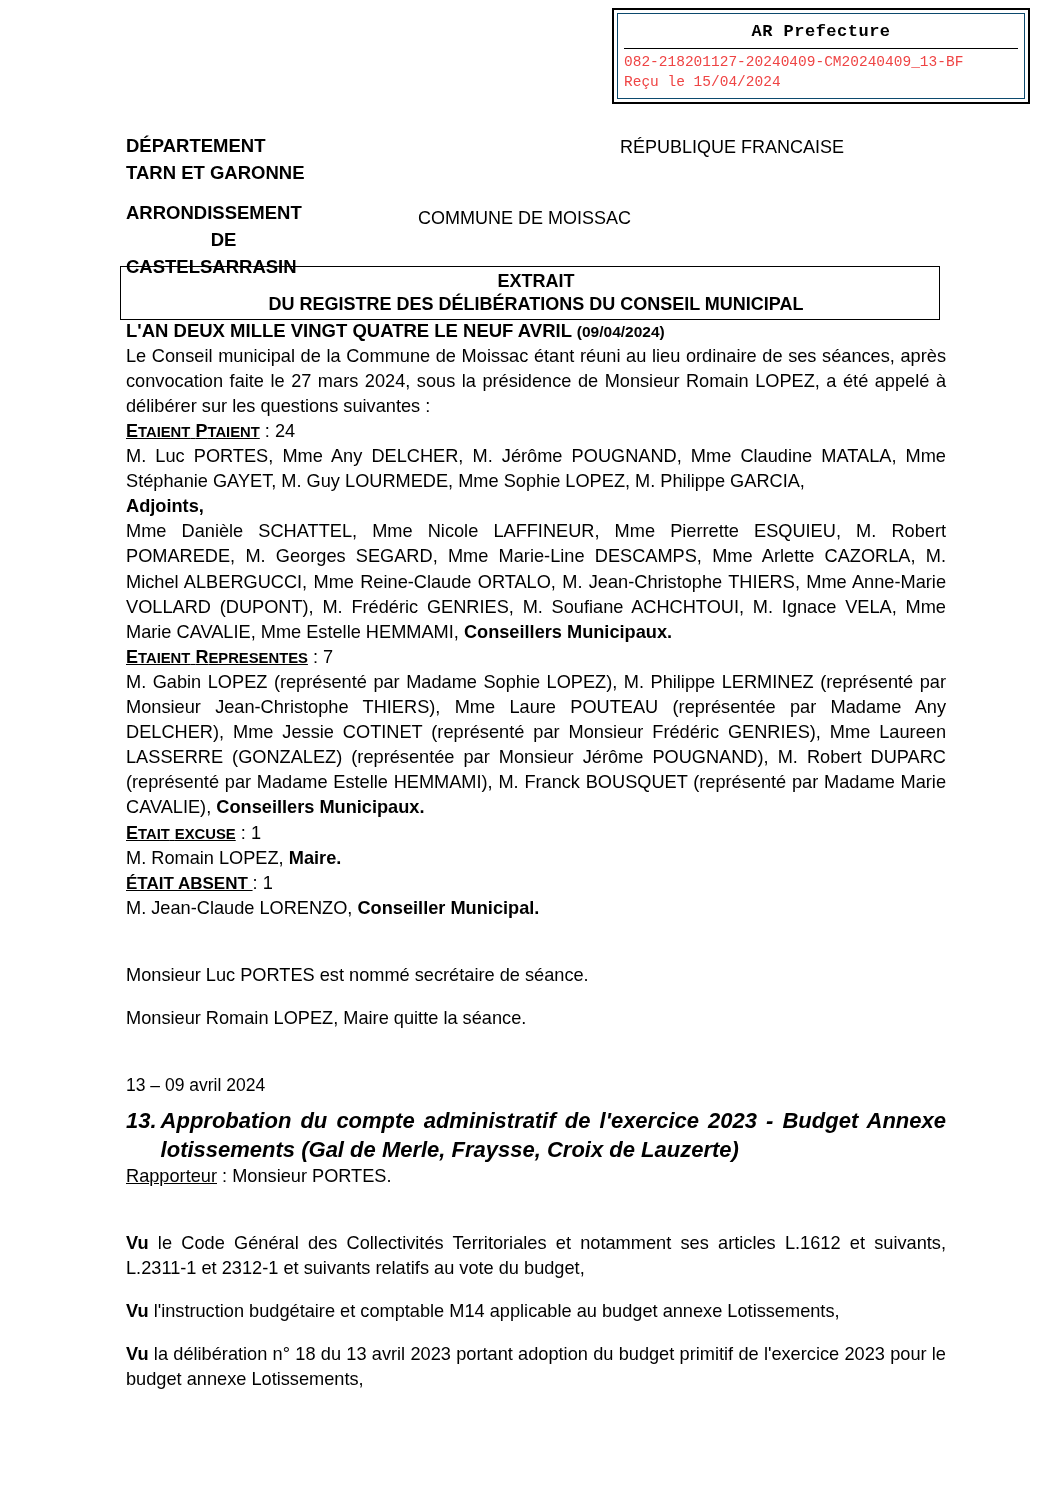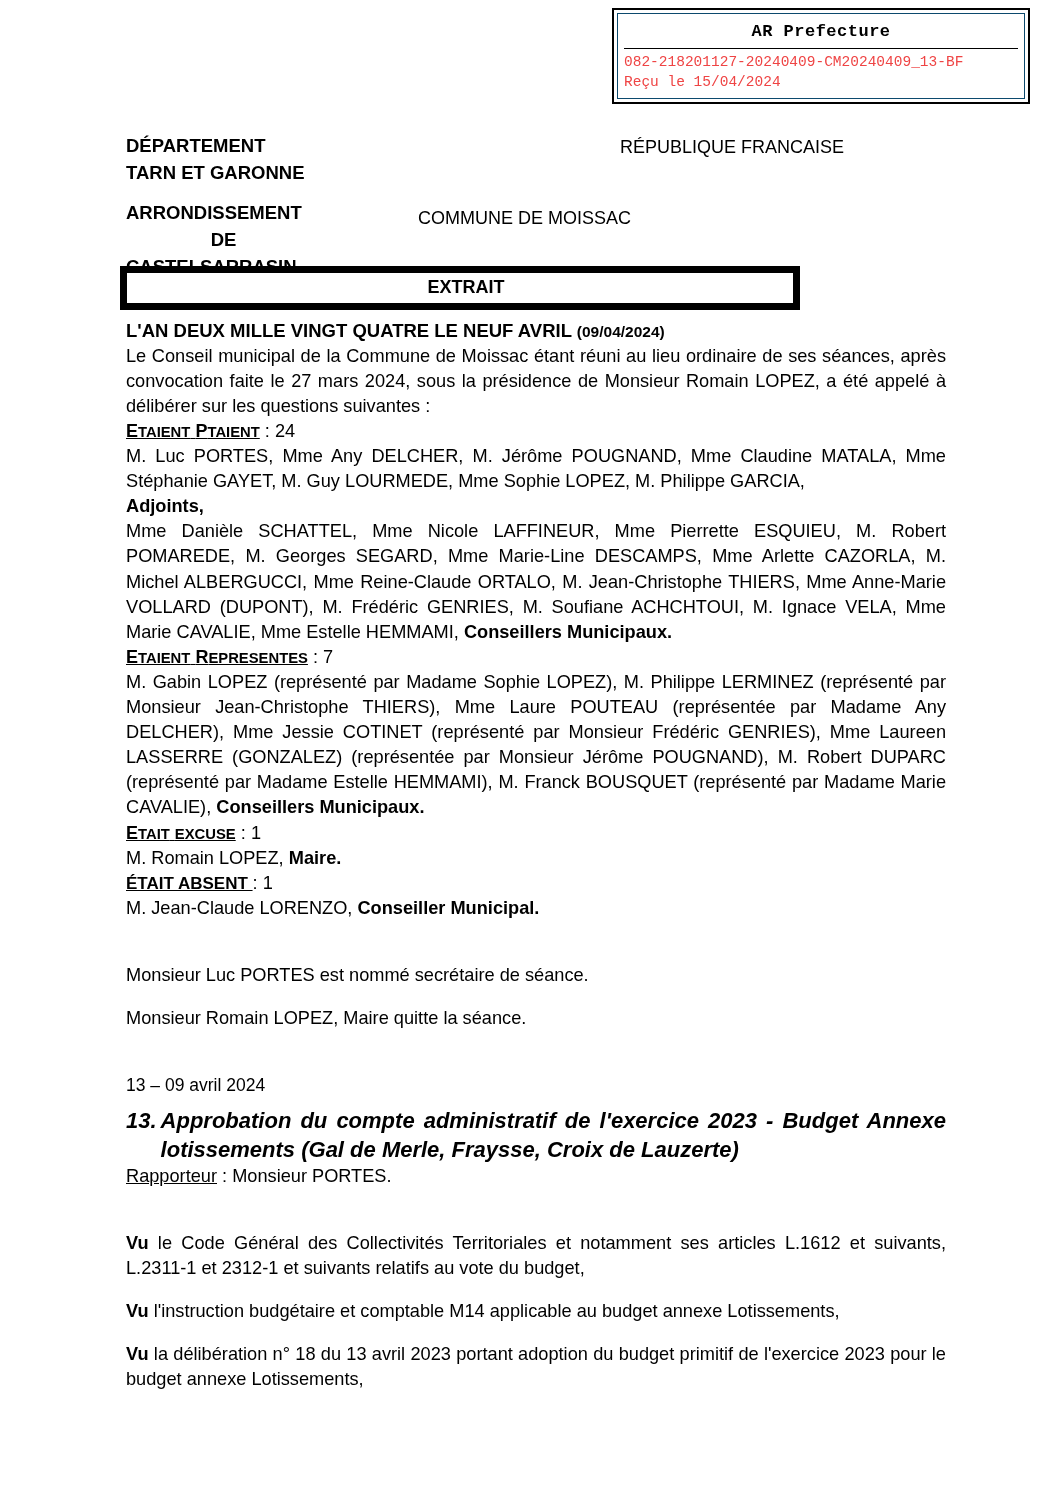--- a/index.html
+++ b/index.html
@@ -89,22 +89,22 @@
     font-weight: normal;
     font-size: 18px;
     margin-top: 28px;
   }
 
   
   .extrait-box {
     position: absolute;
     left: 120px;
     top: 266px;
-    width: 680px;
-    border: 7px solid #000000;
+    width: 820px;
+    border: 1px solid #000000;
     box-sizing: border-box;
     text-align: center;
     padding: 3px 0 4px 12px;
   }
   .extrait-box .l1 {
     font-weight: bold;
     font-size: 18px;
     line-height: 1.25;
   }
   .extrait-box .l2 {
@@ -195,20 +195,21 @@
     <div class="ctr">DE</div>
     <div>CASTELSARRASIN</div>
   </div>
 
   <div class="republique">RÉPUBLIQUE FRANCAISE</div>
 
   <div class="commune">COMMUNE DE MOISSAC</div>
 
   <div class="extrait-box">
     <div class="l1">EXTRAIT</div>
+    <div class="l2">DU REGISTRE DES DÉLIBÉRATIONS DU CONSEIL MUNICIPAL</div>
   </div>
 
   <div class="body">
 
     <p class="lead-line">
       <span>L'AN DEUX MILLE VINGT QUATRE LE NEUF AVRIL</span>
       <span class="small">(09/04/2024)</span>
     </p>
 
     <p class="just">Le Conseil municipal de la Commune de Moissac étant réuni au lieu ordinaire de ses séances, après convocation faite le 27 mars 2024, sous la présidence de Monsieur Romain LOPEZ, a été appelé à délibérer sur les questions suivantes :</p>

